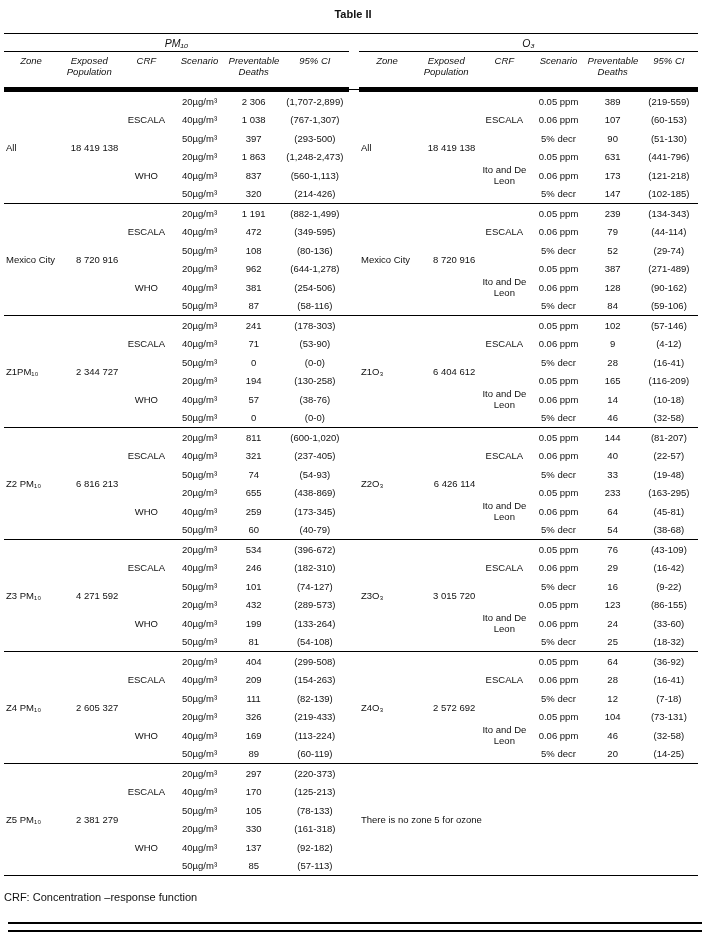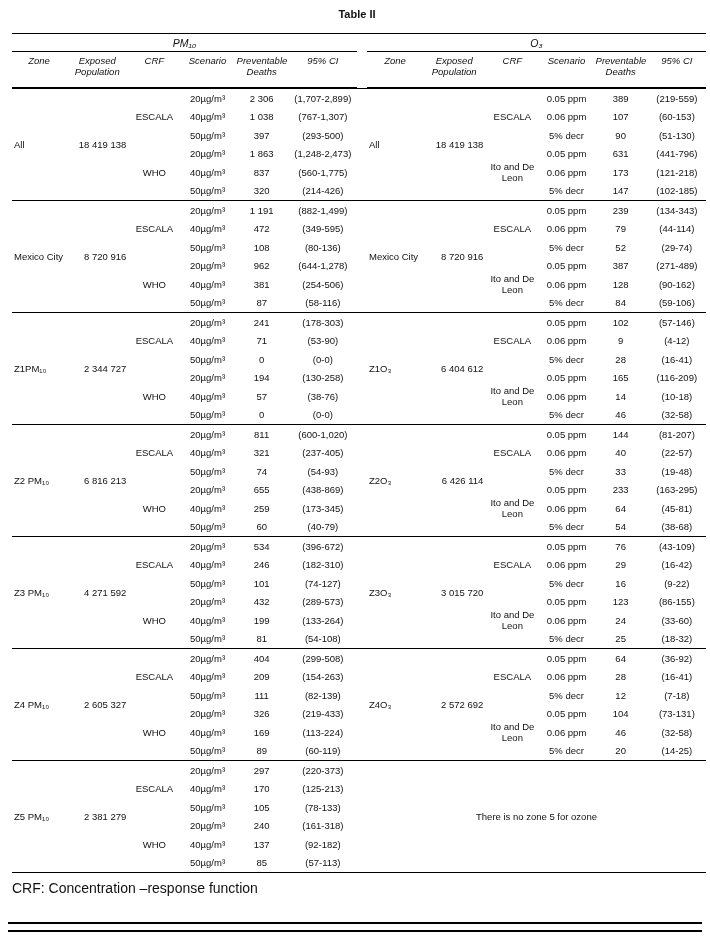--- a/index.html
+++ b/index.html
@@ -1,21 +1,21 @@
 <!DOCTYPE html>
 <html><head>
 <meta charset="utf-8">
 <style>
   html,body { margin:0; padding:0; background:#ffffff; }
   body {
     width:710px; height:937px; position:relative; overflow:hidden;
     font-family:"Liberation Sans","DejaVu Sans",sans-serif;
     color:#111; -webkit-font-smoothing:antialiased;
   }
-  .page { padding:8px 8px 0 12px; }
+  .page { padding:8px 8px 0 4px; }
 
   .table-label { text-align:center; font-weight:bold; font-size:11px; line-height:13px; }
   .title {
     text-align:center; font-weight:bold; font-variant:small-caps;
     font-size:12px; letter-spacing:0.3px; margin-top:4px; white-space:nowrap;
   }
   .title .big { font-size:14px; letter-spacing:0; }
 
   table.results {
     width:694px; margin-top:12px; border-collapse:collapse; table-layout:fixed;
@@ -24,36 +24,36 @@
   th, td { font-size:9.5px; padding:0 2px; vertical-align:middle; }
 
   tr.group-row th {
     border-top:1px solid #000; font-style:italic; font-weight:normal;
     text-align:center; font-size:10.5px; height:17px;
   }
   tr.group-row th.group-hdr { border-bottom:1px solid #000; }
 
   tr.col-row th {
     font-style:italic; font-weight:normal; text-align:center; vertical-align:top;
-    border-bottom:2px solid #000000; padding-top:3px; padding-bottom:2px;
+    border-bottom:5px solid #000000; padding-top:3px; padding-bottom:2px;
     height:30px; font-size:9.5px; line-height:11px;
   }
   tr.col-row th.gap-col { border-bottom:1px solid #000; }
 
   tbody td { height:18.5px; line-height:11px; }
   td.zone  { text-align:left; white-space:nowrap; padding-left:2px;margin-left:44px; }
   td.pop   { text-align:right; white-space:nowrap; }
   td.crf   { text-align:center; }
   td.scen  { text-align:center; white-space:nowrap; }
   td.deaths{ text-align:center; white-space:nowrap; }
   td.ci    { text-align:center; white-space:nowrap; }
-  td.note  { text-align:center; vertical-align:middle; padding-left:2px; }
+  td.note  { text-align:left; vertical-align:middle; padding-left:2px; }
   tr.block-start td { border-top:1px solid #000; }
 
-  .footnote { margin-top:7px; font-size:14px; text-align:left; }
+  .footnote { margin-top:15px; font-size:11px; text-align:left; }
 
   .bottom-rule {
     position:absolute; left:8px; right:8px; bottom:5px;
     height:6px; border-top:2px solid #000; border-bottom:2px solid #000;
   }
 </style>
 </head>
 <body>
 
 <div class="page">
@@ -137,21 +137,21 @@
           <td class="deaths">1 863</td>
           <td class="ci">(1,248-2,473)</td>
           <td rowspan="3" class="crf">Ito and De Leon</td>
           <td class="scen">0.05 ppm</td>
           <td class="deaths">631</td>
           <td class="ci">(441-796)</td>
         </tr>
         <tr>
           <td class="scen">40µg/m³</td>
           <td class="deaths">837</td>
-          <td class="ci">(560-1,775)</td>
+          <td class="ci">(560-1,113)</td>
           <td class="scen">0.06 ppm</td>
           <td class="deaths">173</td>
           <td class="ci">(121-218)</td>
         </tr>
         <tr>
           <td class="scen">50µg/m³</td>
           <td class="deaths">320</td>
           <td class="ci">(214-426)</td>
           <td class="scen">5% decr</td>
           <td class="deaths">147</td>
@@ -458,21 +458,21 @@
           <td class="ci">(125-213)</td>
         </tr>
         <tr>
           <td class="scen">50µg/m³</td>
           <td class="deaths">105</td>
           <td class="ci">(78-133)</td>
         </tr>
         <tr>
           <td rowspan="3" class="crf">WHO</td>
           <td class="scen">20µg/m³</td>
-          <td class="deaths">240</td>
+          <td class="deaths">330</td>
           <td class="ci">(161-318)</td>
         </tr>
         <tr>
           <td class="scen">40µg/m³</td>
           <td class="deaths">137</td>
           <td class="ci">(92-182)</td>
         </tr>
         <tr>
           <td class="scen">50µg/m³</td>
           <td class="deaths">85</td>

